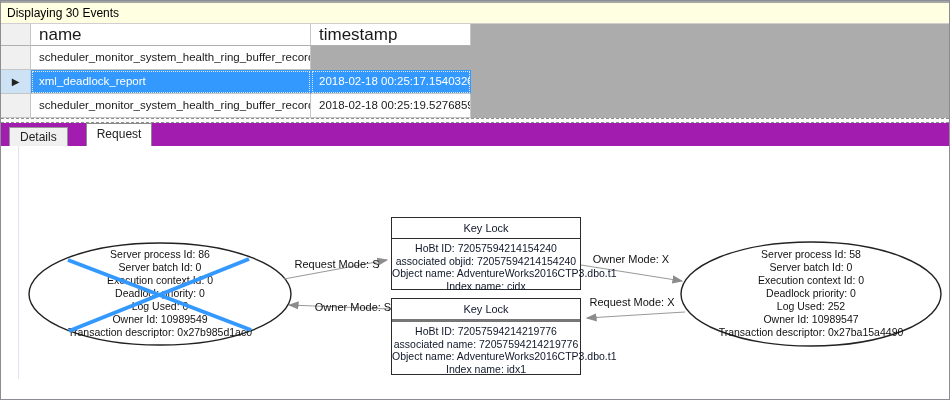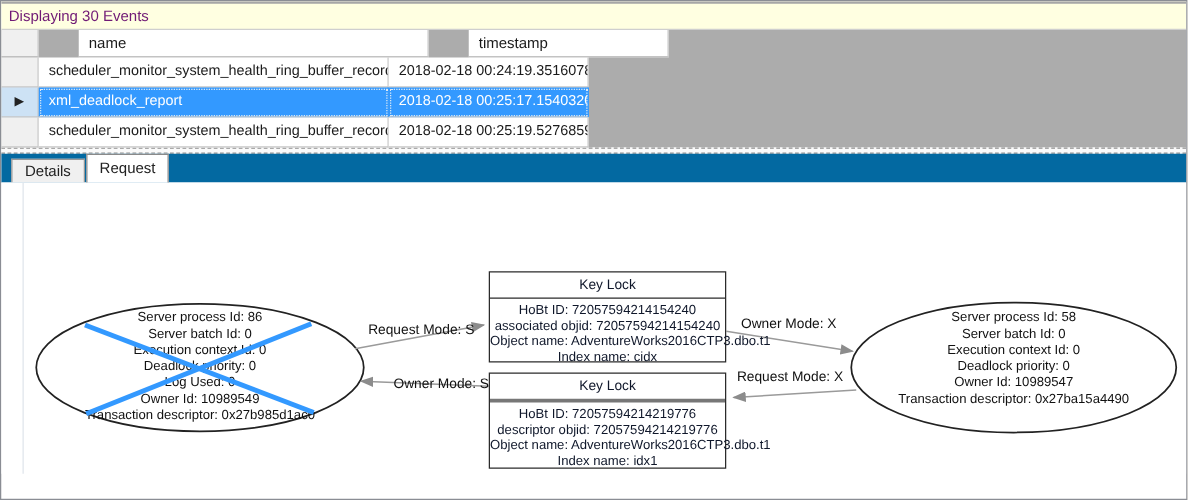--- a/index.html
+++ b/index.html
@@ -5,47 +5,47 @@
   html,body{margin:0;padding:0;background:#d4d0c8;}
   .window{
     width:950px;height:400px;position:relative;box-sizing:border-box;
     font-family:"Liberation Sans","DejaVu Sans",sans-serif;
     border:1px solid #8a8d94;background:#fff;overflow:hidden;
   }
   
   .info-bar{
     height:23px;background:#FFFFE1;border-top:2px solid #a6a6a6;
     border-bottom:1px solid #cfcfcf;font-size:12px;line-height:20px;
-    padding-left:6px;color:#701a75;box-sizing:border-box;
+    padding-left:6px;color:#000000;box-sizing:border-box;
   }
   
   .grid{height:94px;background:#ACACAC;font-size:11.5px;color:#1a1a1a;}
   .grid-row{display:flex;height:24px;box-sizing:border-box;}
-  .grid-row.header{height:22px;font-size:12px;gap:32px;}
+  .grid-row.header{height:22px;font-size:17px;}
   .cell{box-sizing:border-box;background:#fff;border-right:1px solid #c6c6c6;
     border-bottom:1px solid #c6c6c6;overflow:hidden;white-space:nowrap;
     line-height:23px;padding:0 4px 0 8px;}
   .header .cell{line-height:21px;border-bottom:1px solid #b0b0b0;}
   .c-sel{width:30px;background:#f0f0f0;padding:0;text-align:center;}
   .c-name{width:280px;}
   .c-ts{width:160px;}
   .grid-row.selected .c-name,.grid-row.selected .c-ts{
     background:#3399FF;color:#fff;border-right-color:#3399FF;
     border-bottom-color:#c6c6c6;outline:1px dotted #dce9f5;outline-offset:-2px;}
   .grid-row.selected .c-sel{background:#cde2f5;}
   .row-marker{font-size:10px;color:#222;line-height:23px;}
   
   .splitter{height:5px;background:#fafafa;border-top:1px dashed #8f8f8f;
     border-bottom:1px dashed #8f8f8f;box-sizing:border-box;}
   
   .event-bar{height:20px;background:#fff;font-size:12px;line-height:19px;
     padding-left:6px;color:#111;}
   
-  .tab-strip{height:23px;background:#0369a1;display:flex;align-items:flex-end;
-    padding-left:8px;box-sizing:border-box;}
+  .tab-strip{height:23px;background:#a21caf;display:flex;align-items:flex-end;
+    padding-left:8px;box-sizing:border-box;gap:17px;}
   .tab{font-size:12px;color:#222;background:#f0f0f0;border:1px solid #989898;
     border-bottom:none;height:19px;line-height:18px;padding:0 10px;
     box-sizing:border-box;margin-right:1px;cursor:default;}
   .tab.active{background:#fff;height:23px;line-height:20px;position:relative;z-index:2;
     border-color:#8a8a8a;}
   
   .graph-pane{position:relative;height:233px;background:#fff;}
   .graph-pane .inset-line{position:absolute;left:17px;top:0;bottom:0;width:1px;
     background:#dfe5ec;}
   .graph-pane svg{position:absolute;left:0;top:0;}
@@ -72,21 +72,20 @@
 
   <div class="grid">
     <div class="grid-row header">
       <div class="cell c-sel"></div>
       <div class="cell c-name">name</div>
       <div class="cell c-ts">timestamp</div>
     </div>
     <div class="grid-row">
       <div class="cell c-sel"></div>
       <div class="cell c-name">scheduler_monitor_system_health_ring_buffer_recorded</div>
-      <div class="cell c-ts">2018-02-18 00:24:19.3516078</div>
     </div>
     <div class="grid-row selected">
       <div class="cell c-sel"><span class="row-marker">▶</span></div>
       <div class="cell c-name">xml_deadlock_report</div>
       <div class="cell c-ts">2018-02-18 00:25:17.1540320</div>
     </div>
     <div class="grid-row">
       <div class="cell c-sel"></div>
       <div class="cell c-name">scheduler_monitor_system_health_ring_buffer_recorded</div>
       <div class="cell c-ts">2018-02-18 00:25:19.5276859</div>
@@ -126,39 +125,40 @@
       <div>Log Used: 0</div>
       <div>Owner Id: 10989549</div>
       <div>Transaction descriptor: 0x27b985d1ac0</div>
     </div>
 
     <div class="proc" style="left:680px;top:102px;">
       <div>Server process Id: 58</div>
       <div>Server batch Id: 0</div>
       <div>Execution context Id: 0</div>
       <div>Deadlock priority: 0</div>
+      <div>Log Used: 252</div>
       <div>Owner Id: 10989547</div>
       <div>Transaction descriptor: 0x27ba15a4490</div>
     </div>
 
     <div class="res-box" style="left:390px;top:71px;height:73px;">
       <div class="res-title">Key Lock</div>
       <div class="res-body">
         <div>HoBt ID: 72057594214154240</div>
         <div>associated objid: 72057594214154240</div>
         <div>Object name: AdventureWorks2016CTP3.dbo.t1</div>
         <div>Index name: cidx</div>
       </div>
     </div>
 
     <div class="res-box thick-sep" style="left:390px;top:152px;height:77px;">
       <div class="res-title">Key Lock</div>
       <div class="res-body">
         <div>HoBt ID: 72057594214219776</div>
-        <div>descriptor objid: 72057594214219776</div>
+        <div>associated name: 72057594214219776</div>
         <div>Object name: AdventureWorks2016CTP3.dbo.t1</div>
         <div>Index name: idx1</div>
       </div>
     </div>
 
     <span class="edge-label" style="left:336px;top:118px;">Request Mode: S</span>
     <span class="edge-label" style="left:352px;top:161px;">Owner Mode: S</span>
     <span class="edge-label" style="left:630px;top:113px;">Owner Mode: X</span>
     <span class="edge-label" style="left:631px;top:156px;">Request Mode: X</span>
 

